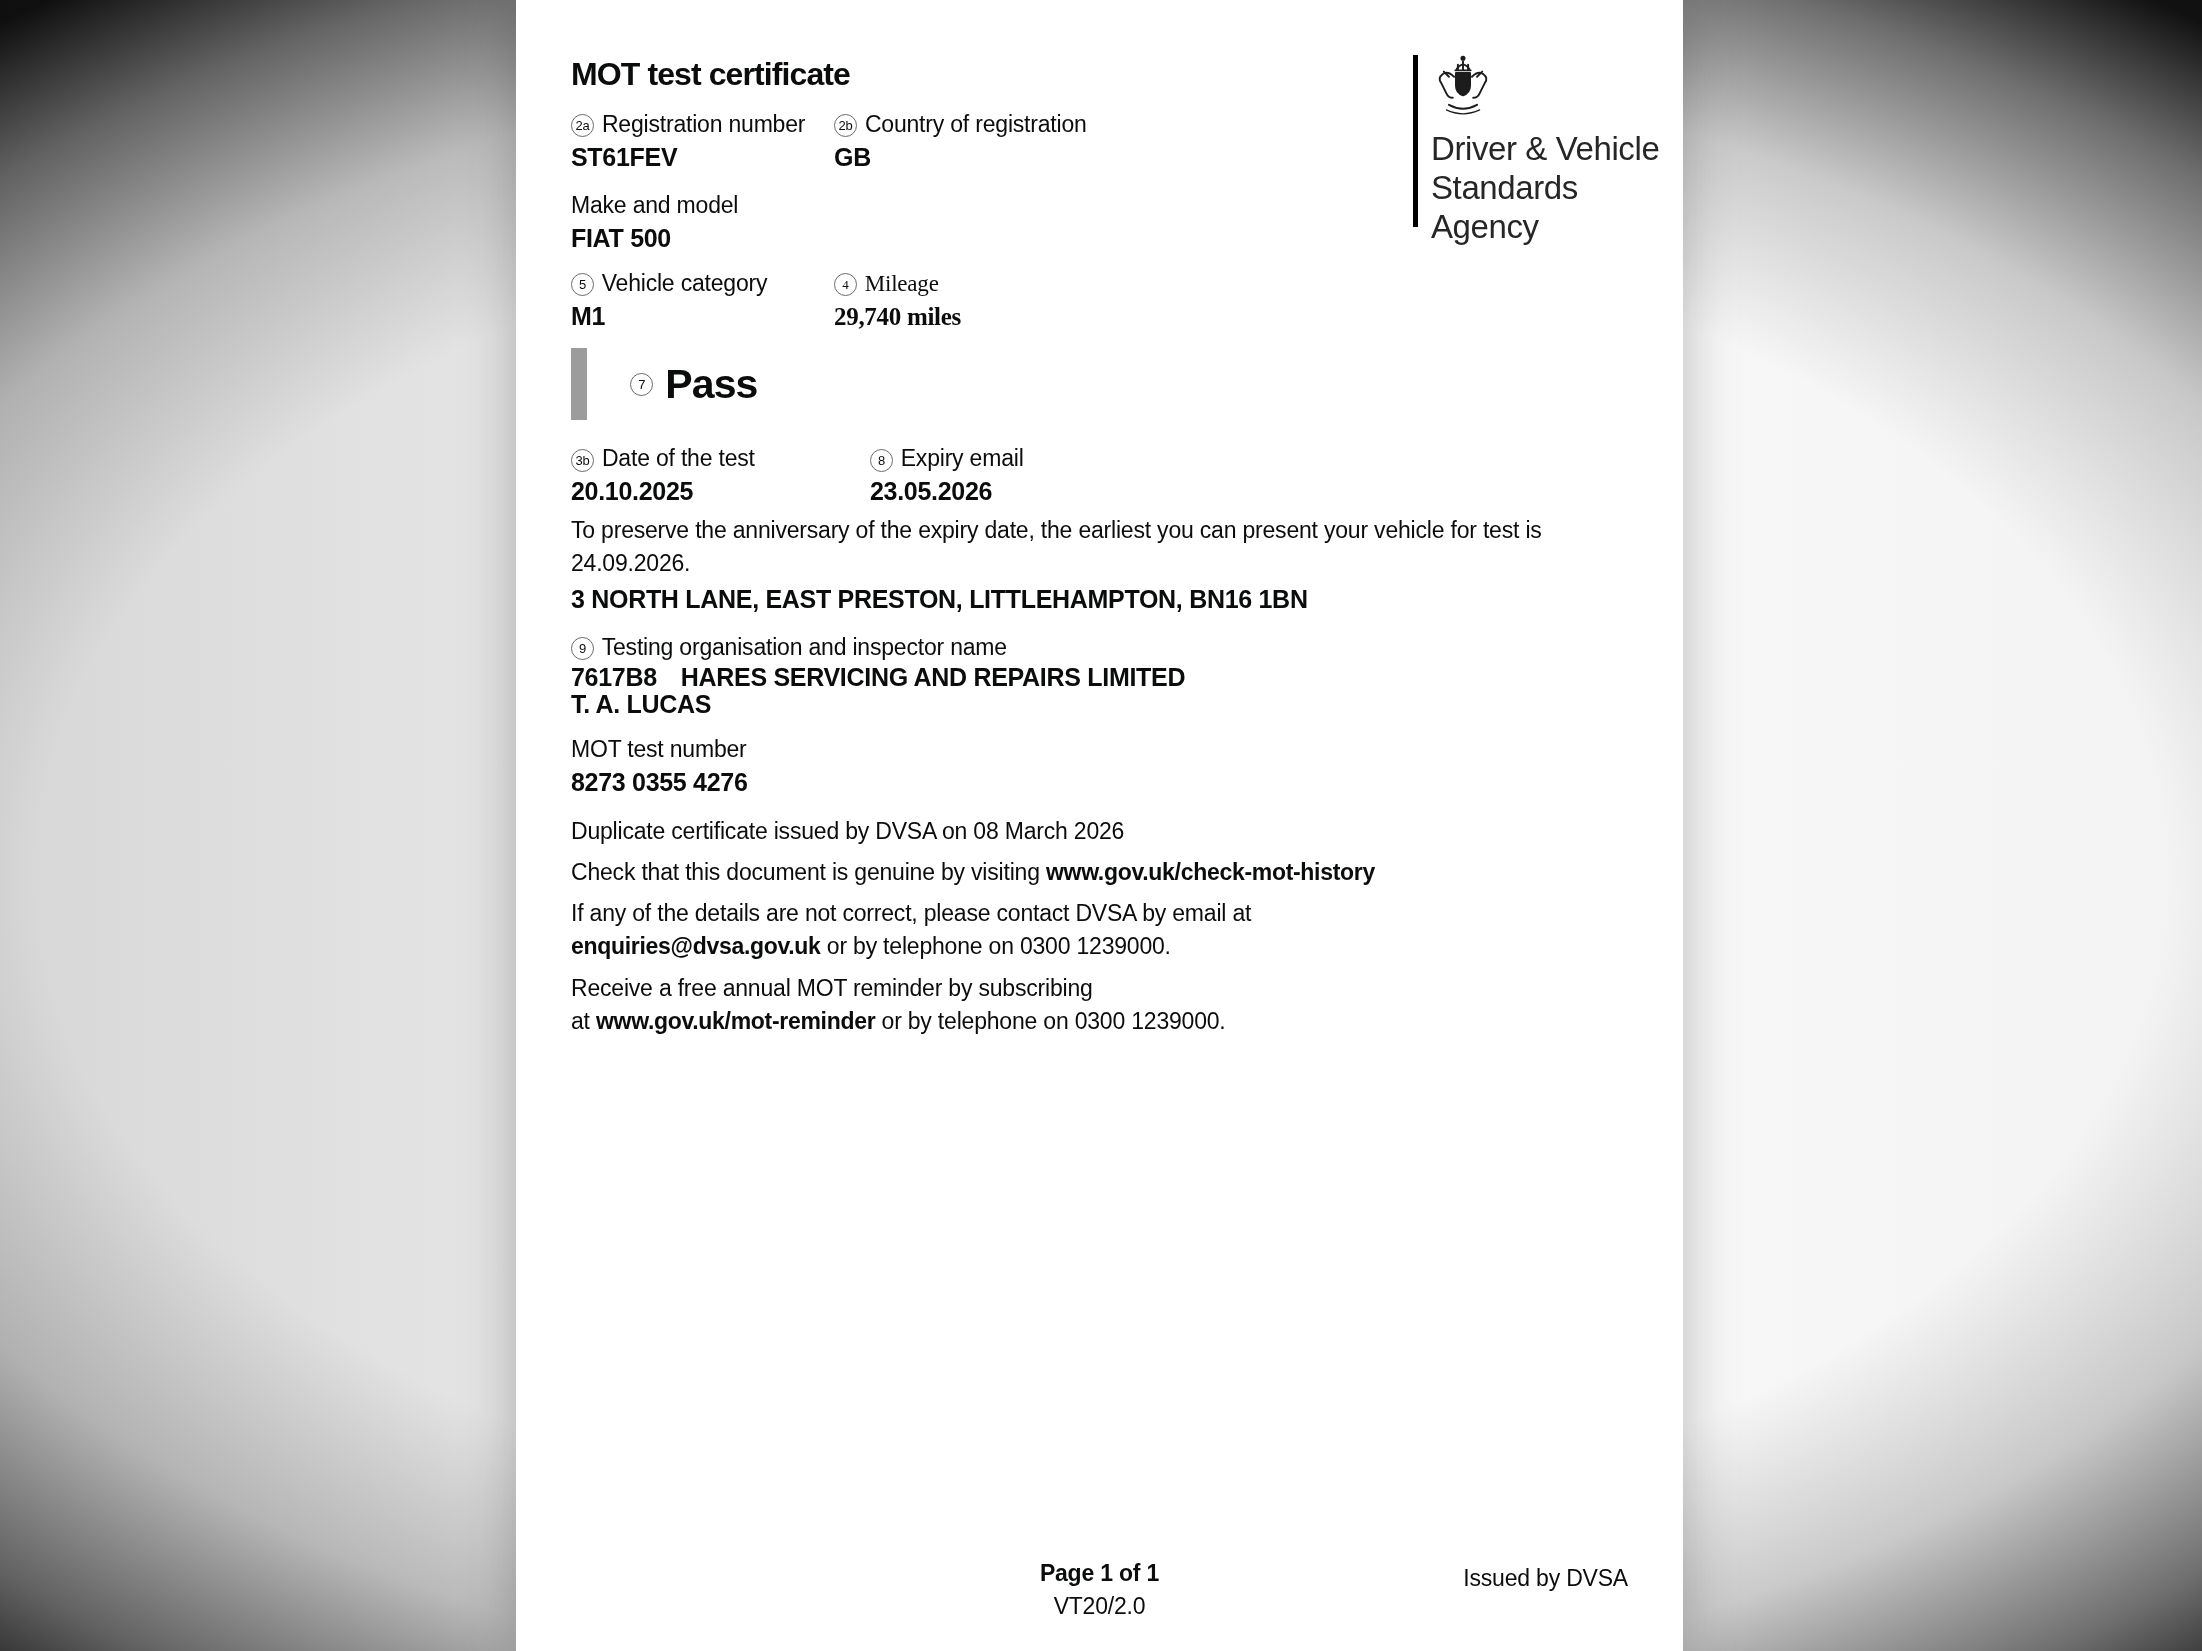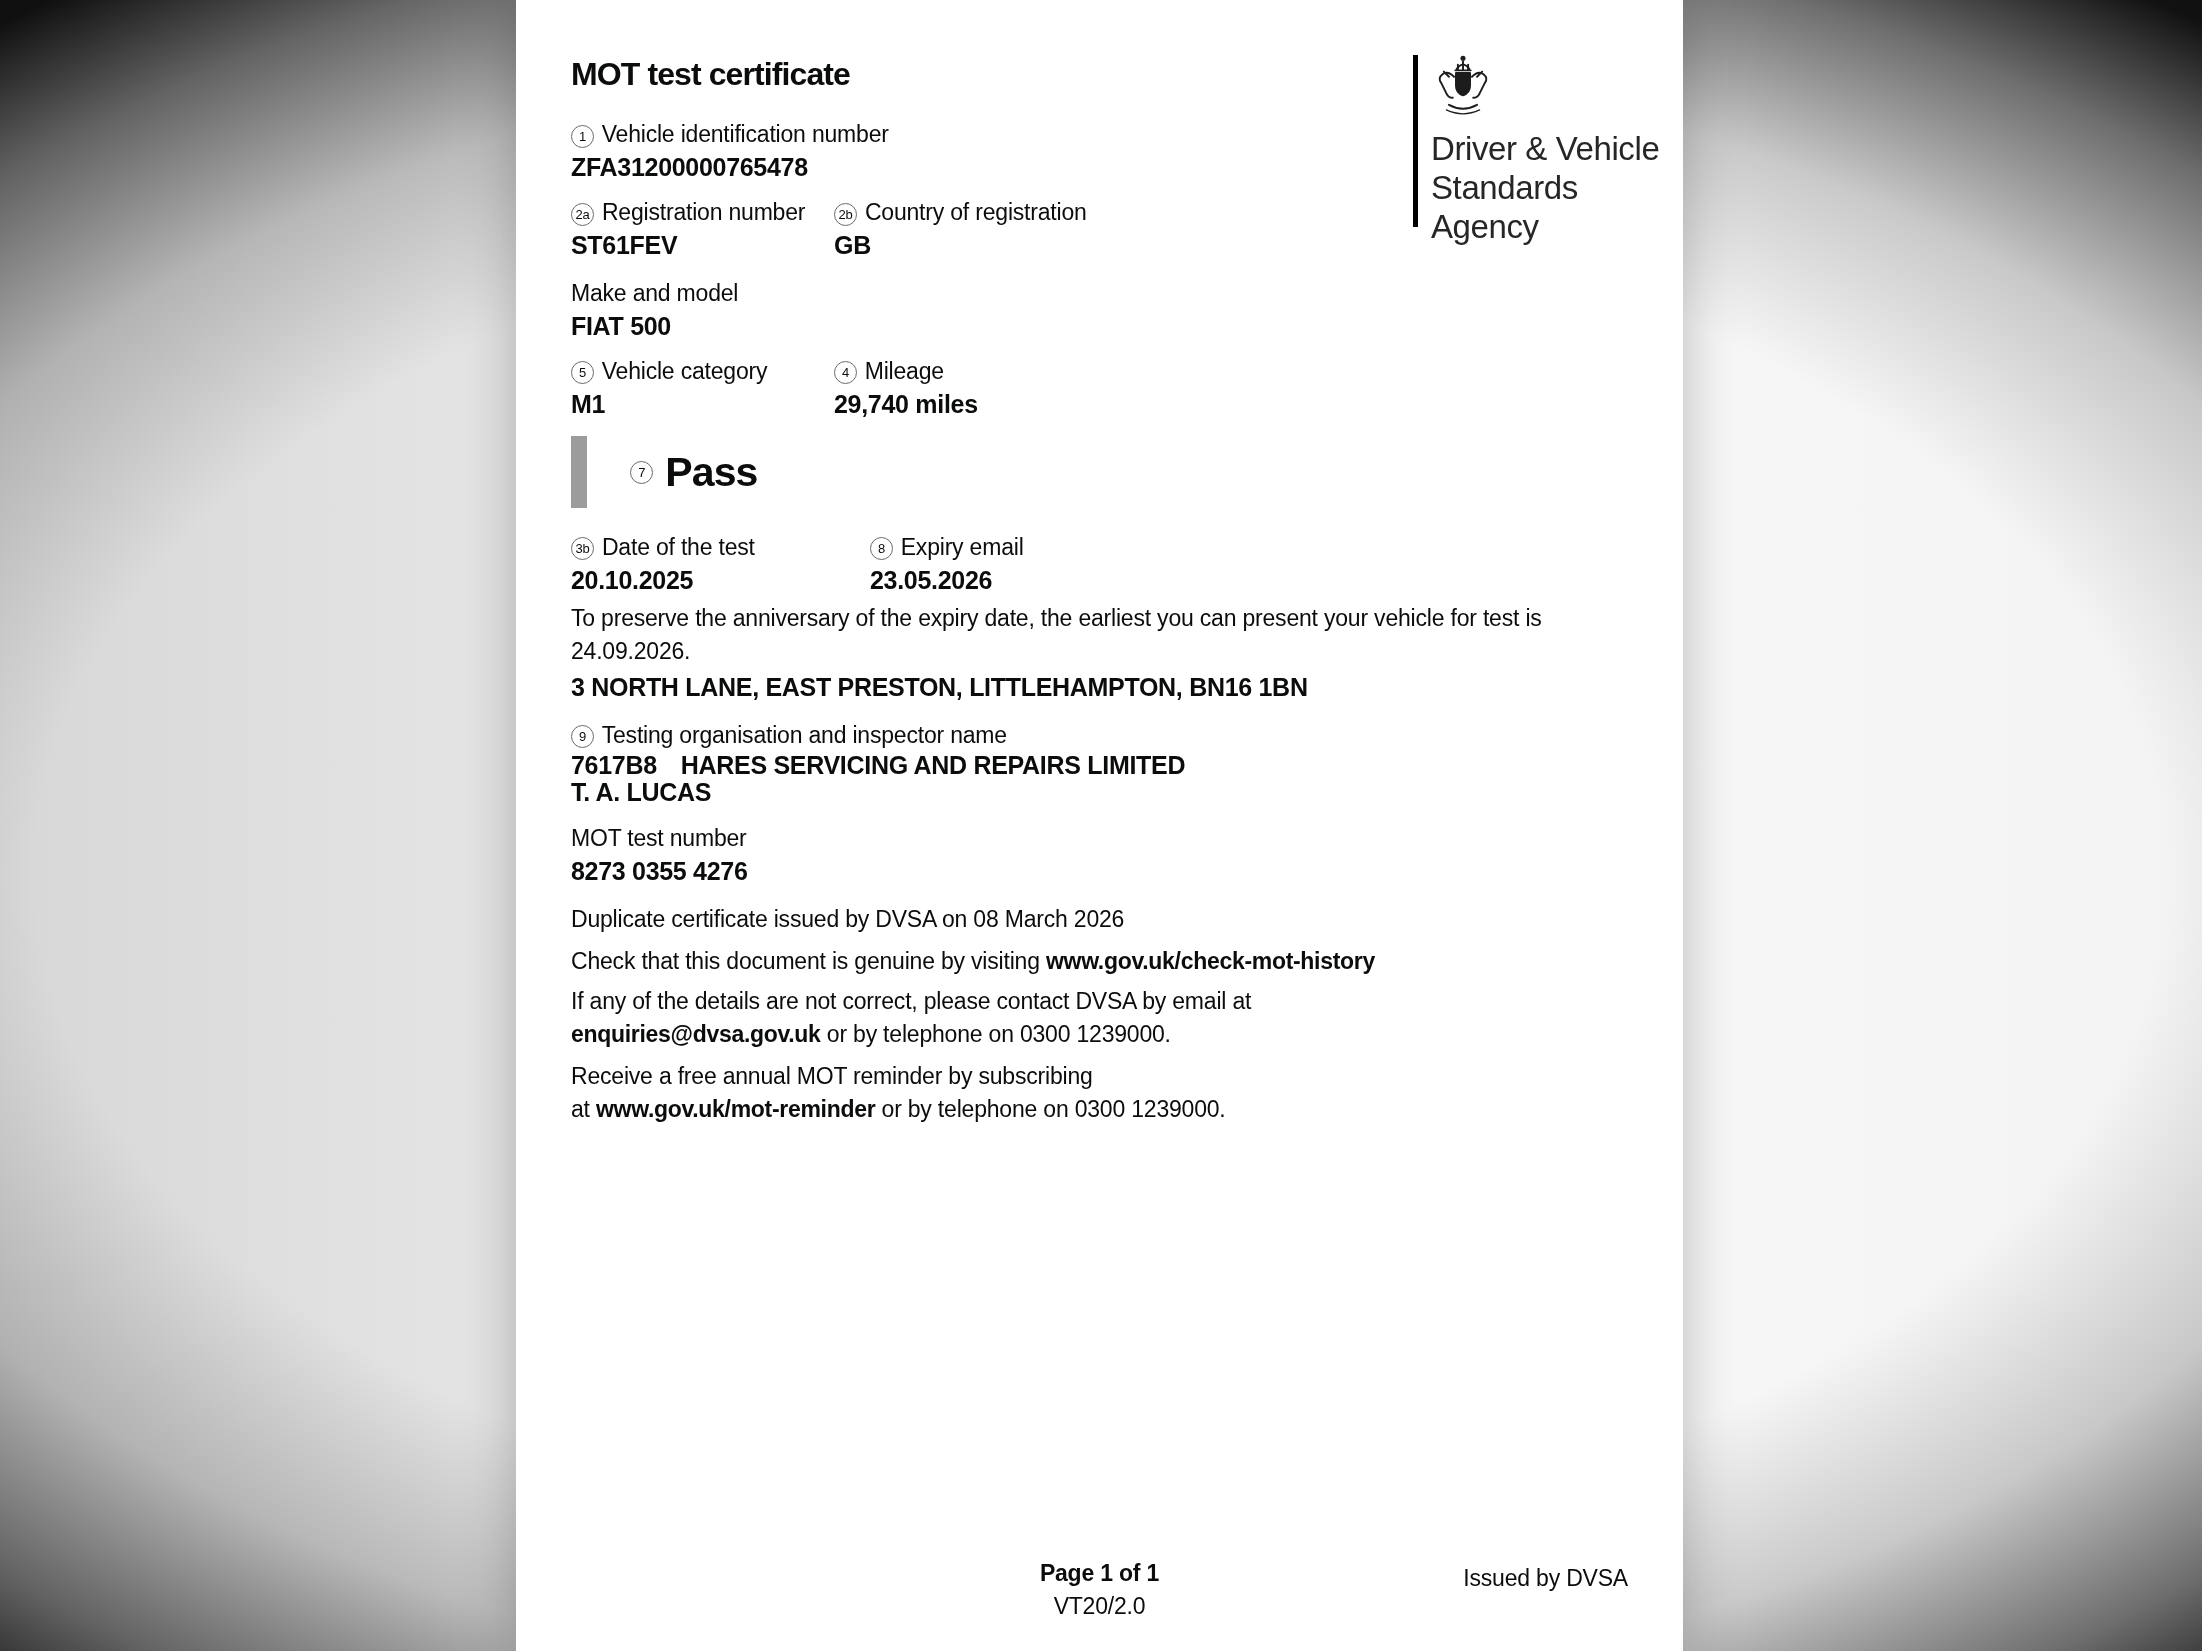--- a/index.html
+++ b/index.html
@@ -37,21 +37,21 @@
     border: 1.7px solid #6b6b6b; border-radius: 860px;
     font-size: 13px; font-weight: 400; letter-spacing: 0;
     margin-right: 7.7px; vertical-align: 1.7px;
   }
   .field { margin-top: 12px; }
   .mt26 { margin-top: 22.4px; }
   .mt17 { margin-top: 14.6px; }
   .row { display: flex; }
   .col-306 { width: 263px; }
   .col-347 { width: 299px; }
-  .col-275 { width: 237px; }
+  .col-275 { width: 237px; font-family: Liberation Serif, serif; }
   .hist-miles { display: inline-block; width: 185px; }
   .hist-date { font-weight: 400; letter-spacing: -0.2px; }
   .pass-row { display: flex; align-items: center; height: 72px; margin-top: 15.5px; }
   .pass-bar { width: 16.3px; height: 72px; background: #9c9c9c; }
   .pass-badge { margin-left: 43px; margin-right: 12px; }
   .pass-text { font-size: 41px; font-weight: 700; letter-spacing: -0.9px; }
   .para { font-size: 23px; line-height: 33px; font-weight: 400; }
   .para b { font-weight: 700; letter-spacing: -0.3px; }
   .ann { margin-top: 5.2px; }
   .loc-field { margin-top: 3.4px; }
@@ -102,24 +102,20 @@
         </g>
       </svg>
       <div class="logo-text">Driver &amp; Vehicle</div>
       <div class="logo-text">Standards</div>
       <div class="logo-text">Agency</div>
     </div>
   </div>
 
   <h1 class="title">MOT test certificate</h1>
 
-  <div class="field mt26">
-    <div class="label"><span class="circ">1</span><span>Vehicle identification number</span></div>
-    <div class="value">ZFA31200000765478</div>
-  </div>
 
   <div class="field row">
     <div class="col-306">
       <div class="label"><span class="circ">2a</span><span>Registration number</span></div>
       <div class="value">ST61FEV</div>
     </div>
     <div>
       <div class="label"><span class="circ">2b</span><span>Country of registration</span></div>
       <div class="value">GB</div>
     </div>

